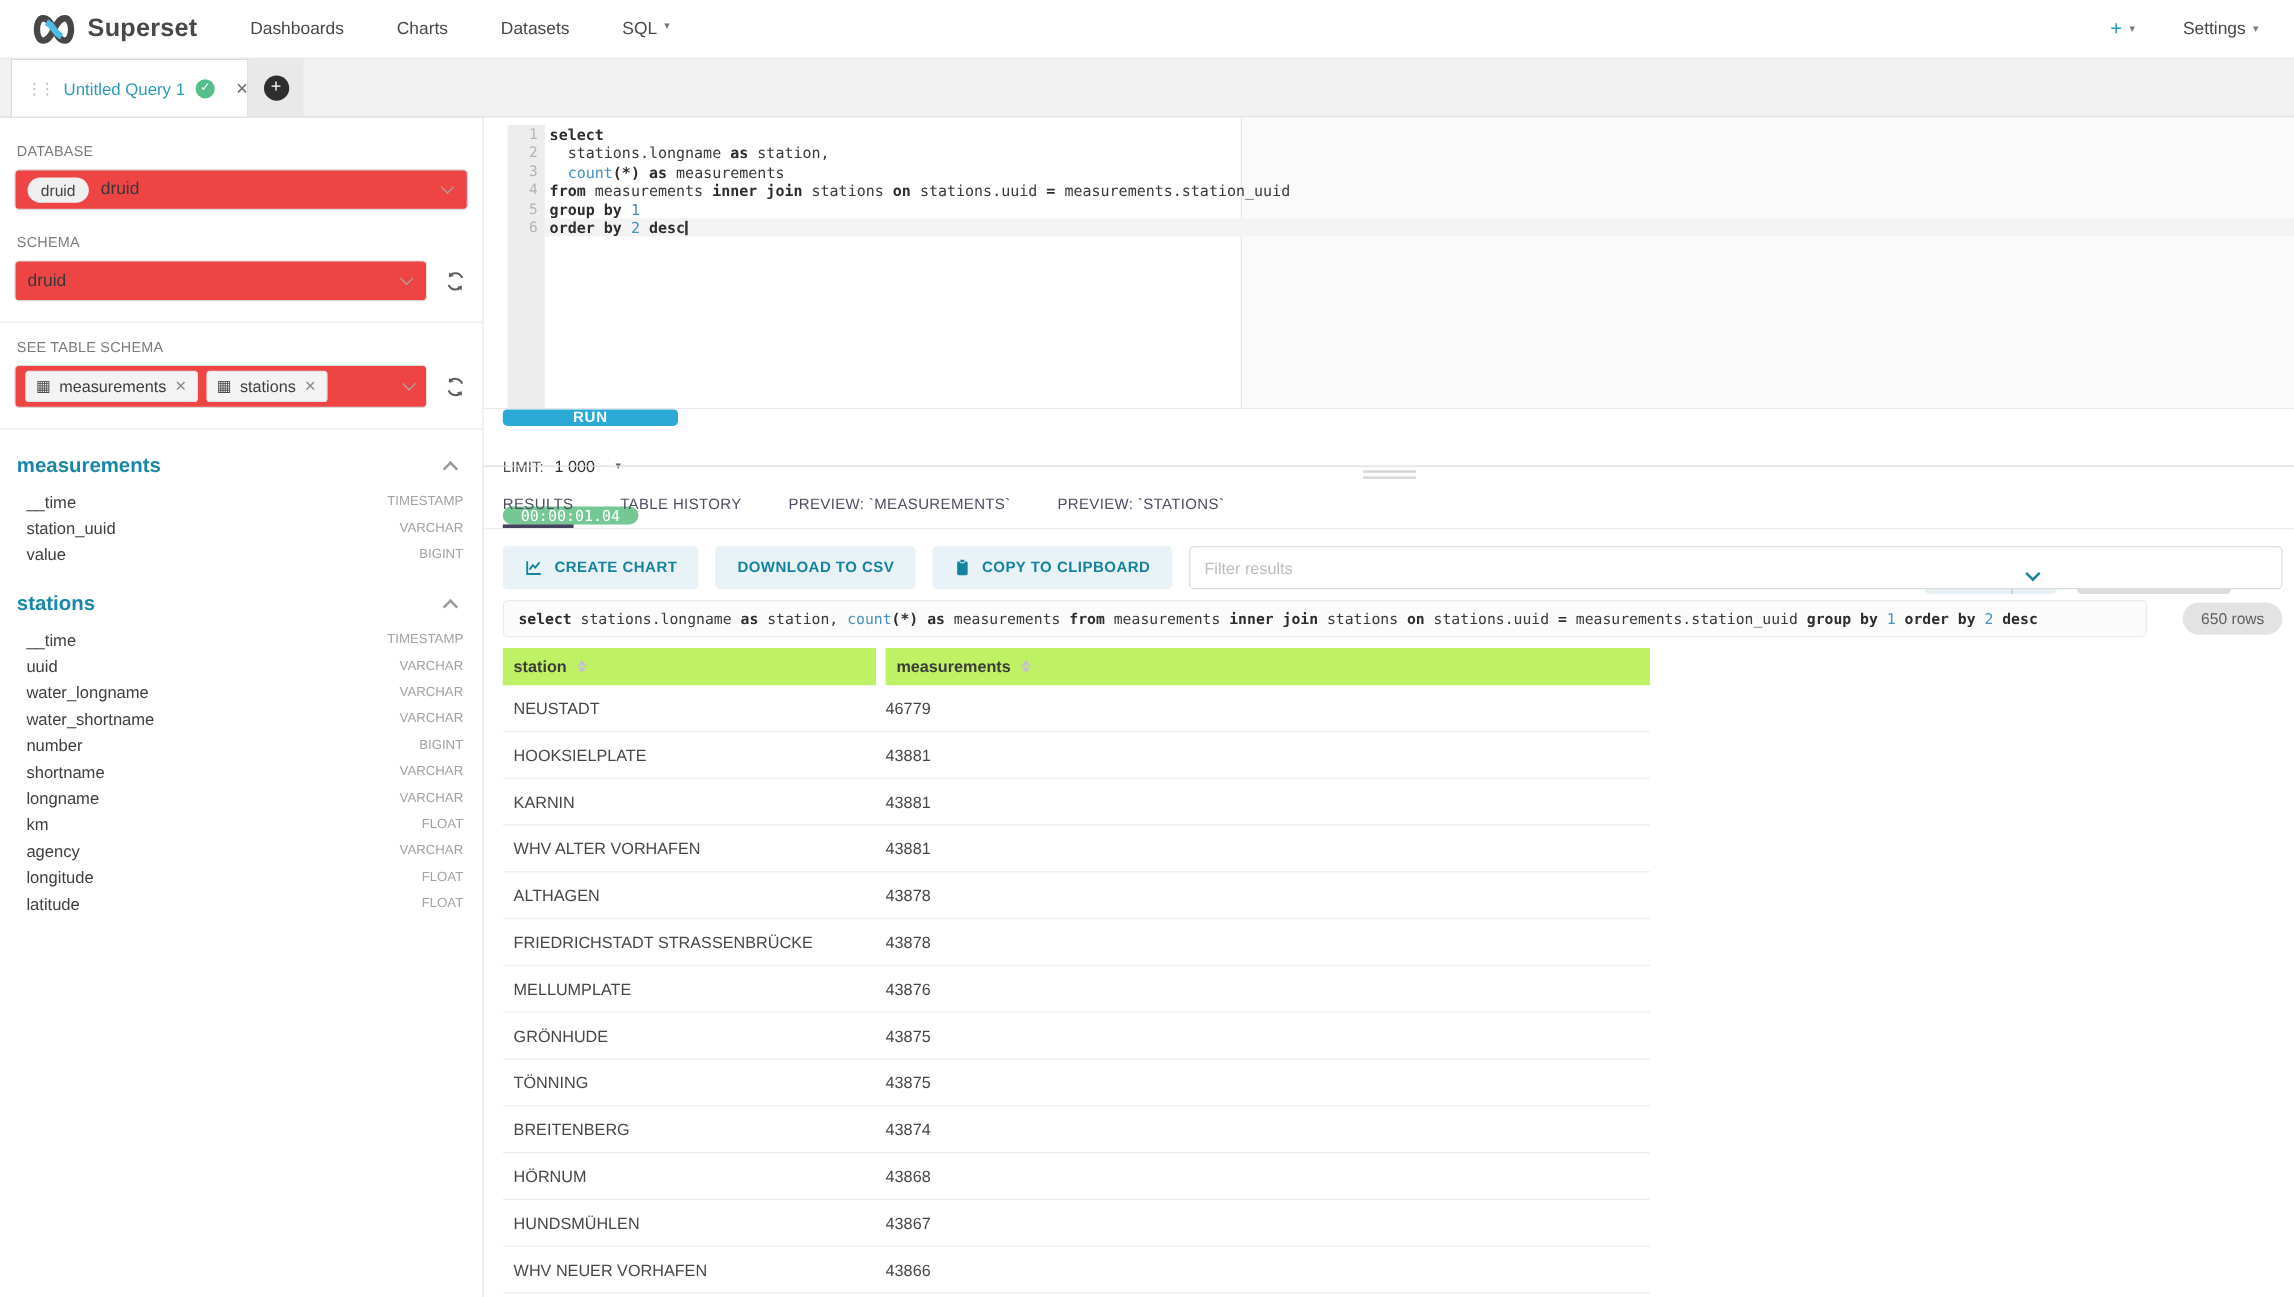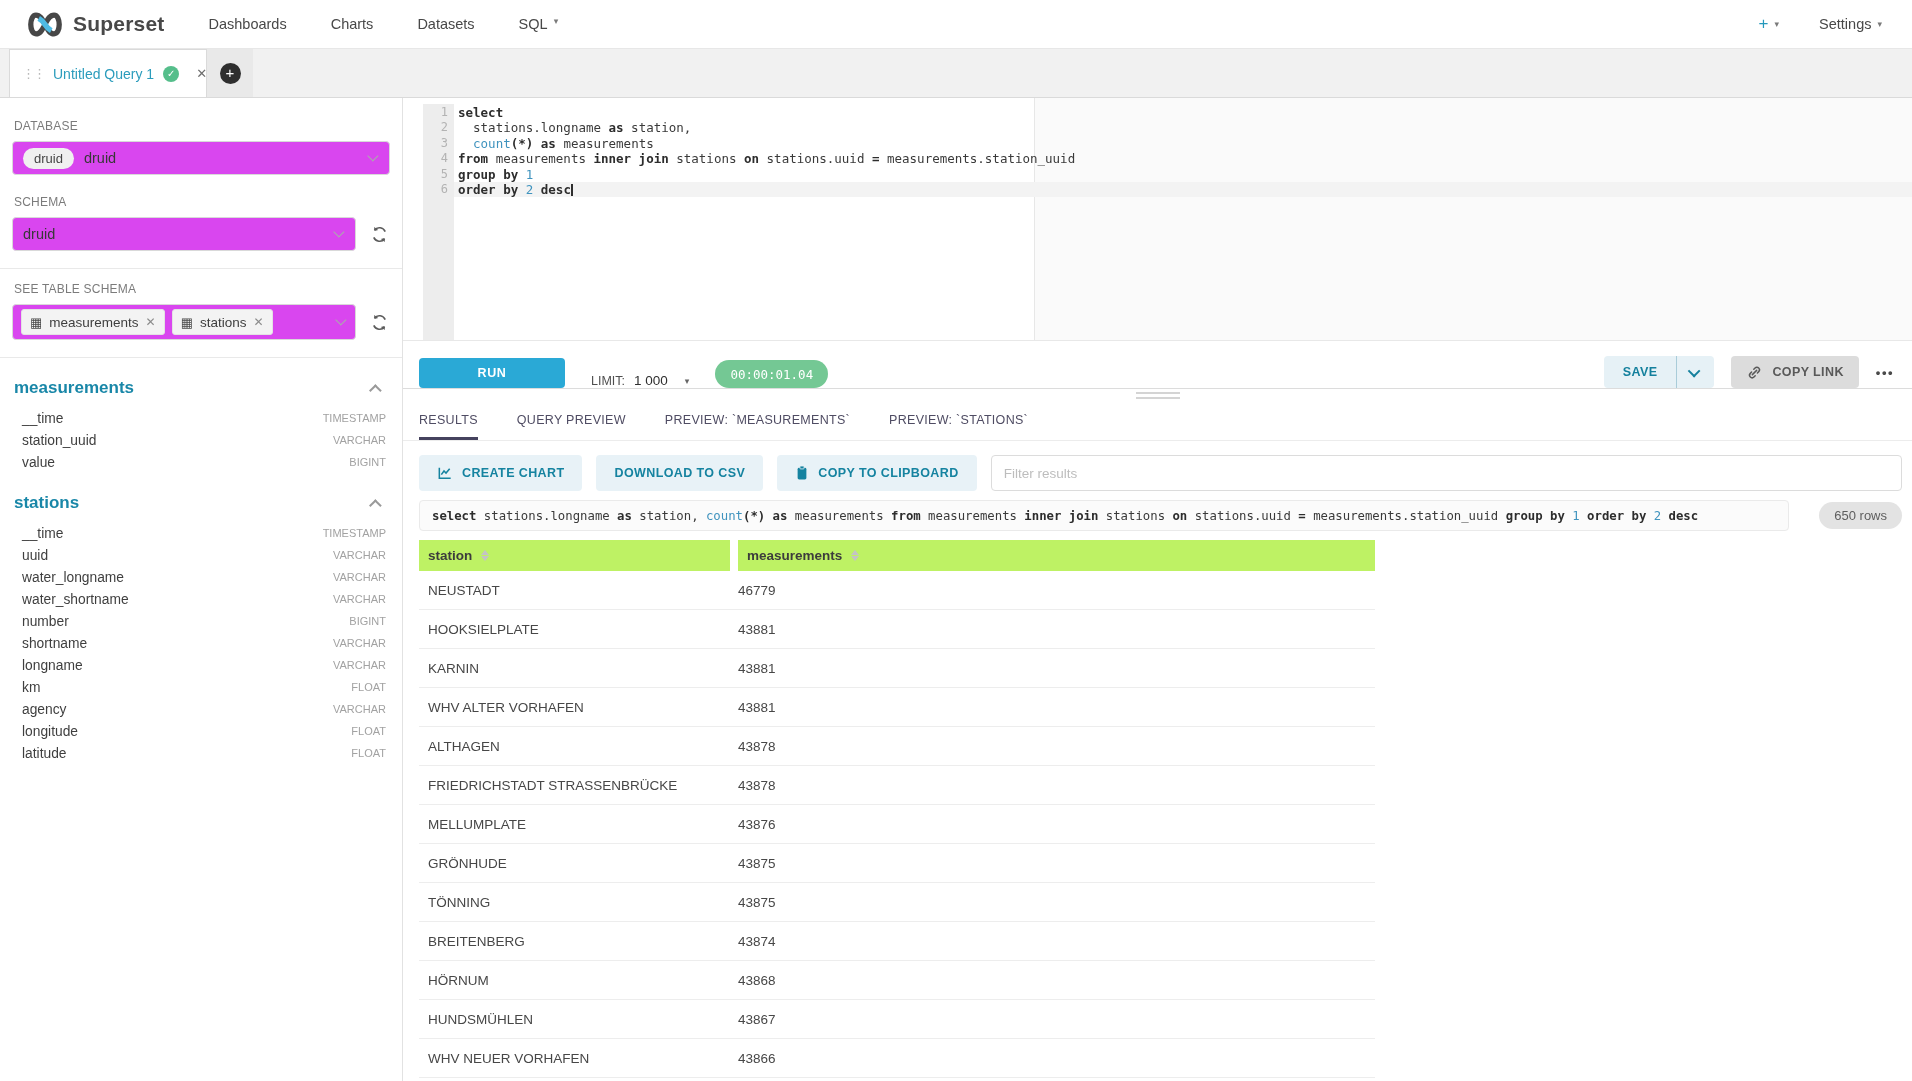--- a/index.html
+++ b/index.html
@@ -32,21 +32,21 @@
   .add-circle { width:21px; height:21px; border-radius:50%; background:#2E2E2E; color:#fff;
     font-size:15px; line-height:19px; text-align:center; }
 
   
   .main { display:flex; height:983px; }
 
   
   .sidebar { width:403px; flex:none; border-right:1px solid #E2E2E2; padding:14px 12px 0 12px; overflow:hidden; }
   .fld-label { font-size:12px; color:#7B7B7B; margin:7px 0 8px 2px; letter-spacing:.2px; }
   .sel-row { display:flex; align-items:center; gap:12px; }
-  .sel { flex:1; height:34px; border:1px solid #D9D9D9; border-radius:4px; background:#d946ef;
+  .sel { flex:1; height:34px; border:1px solid #D9D9D9; border-radius:4px; background:#ef4444;
     display:flex; align-items:center; padding:0 10px; gap:10px; position:relative; }
   .sel-chevron { margin-left:auto; width:8px; height:8px; border-left:1.6px solid #ABABAB; border-bottom:1.6px solid #ABABAB;
     transform:rotate(-45deg) translateY(-3px); flex:none; }
   .pill { background:#F0F0F0; border-radius:11px; padding:3px 11px; font-size:13px; color:#454545; }
   .sel-value { font-size:14.5px; color:#383838; }
   .refresh-btn { flex:none; width:22px; height:22px; display:flex; align-items:center; justify-content:center; }
   .sb-divider { border:none; border-top:1px solid #E9E9E9; margin:17px -12px 13px -12px; }
   .chip { background:#F3F3F3; border:1px solid #E3E3E3; border-radius:3px; height:26px;
     display:flex; align-items:center; gap:7px; padding:0 8px; font-size:13.5px; color:#3E3E3E; }
   .chip-x { color:#8A8A8A; font-size:12px; }
@@ -75,21 +75,21 @@
   .code-line { font-family:"DejaVu Sans Mono",monospace; font-size:12.5px; line-height:15.4px;
     white-space:pre; color:#3A3A3A; padding-left:4px; }
   .code-line.active { background:#F3F3F3; }
   .tk-kw { font-weight:bold; color:#2D2D2D; }
   .tk-fn { color:#3F93BE; }
   .tk-num { color:#3F93BE; }
   .tk-id { color:#3A3A3A; }
   .cursor { display:inline-block; width:2px; height:12px; background:#2F2F2F; vertical-align:-2px; }
 
   
-  .toolbar { height:47px; display:flex; align-items:flex-end; padding:0 18px 0 16px; gap:26px; background:#fff; }
+  .toolbar { height:47px; display:flex; align-items:flex-start; padding:0 18px 0 16px; gap:26px; background:#fff;flex-direction:column; }
   .run-btn { width:146px; height:30px; background:#2AA9D6; border:none; border-radius:4px;
     color:#fff; font-weight:bold; font-size:12.5px; letter-spacing:.6px; }
   .limit { display:flex; align-items:center; gap:9px; }
   .limit-label { font-size:12.5px; color:#4F4F4F; }
   .limit-value { font-size:13.5px; color:#2F2F2F; }
   .limit-caret { font-size:9px; color:#666; margin-left:8px; }
   .timer { height:28px; background:#74C894; border-radius:15px; color:#fff;
     font-family:"DejaVu Sans Mono",monospace; font-size:12.5px; display:flex; align-items:center; padding:0 15px; }
   .toolbar-right { margin-left:auto; display:flex; align-items:center; gap:17px; }
   .save-split { display:flex; height:32px; background:#E6F1F6; border-radius:4px; overflow:hidden; }
@@ -376,21 +376,21 @@
     </div>
 
     <div class="splitter">
       <span class="grip-line"></span>
       <span class="grip-line"></span>
     </div>
 
     <div class="south">
       <div class="res-tabs" id="res-tabs">
           <span class="res-tab active">RESULTS</span>
-          <span class="res-tab">QUERY PREVIEW</span>
+          <span class="res-tab">TABLE HISTORY</span>
           <span class="res-tab">PREVIEW: `MEASUREMENTS`</span>
           <span class="res-tab">PREVIEW: `STATIONS`</span>
         </div>
 
       <div class="actions" id="actions">
         <button class="action-btn">
             <span style="display: flex;">
               <svg width="16" height="16" viewBox="0 0 24 24" fill="none" stroke="#1583A0" stroke-width="2.3">
                 <path d="M3.5 4v16h17"></path>
                 <polyline points="6.5,14.5 10.5,9 13.5,12 19,5.5"></polyline>

